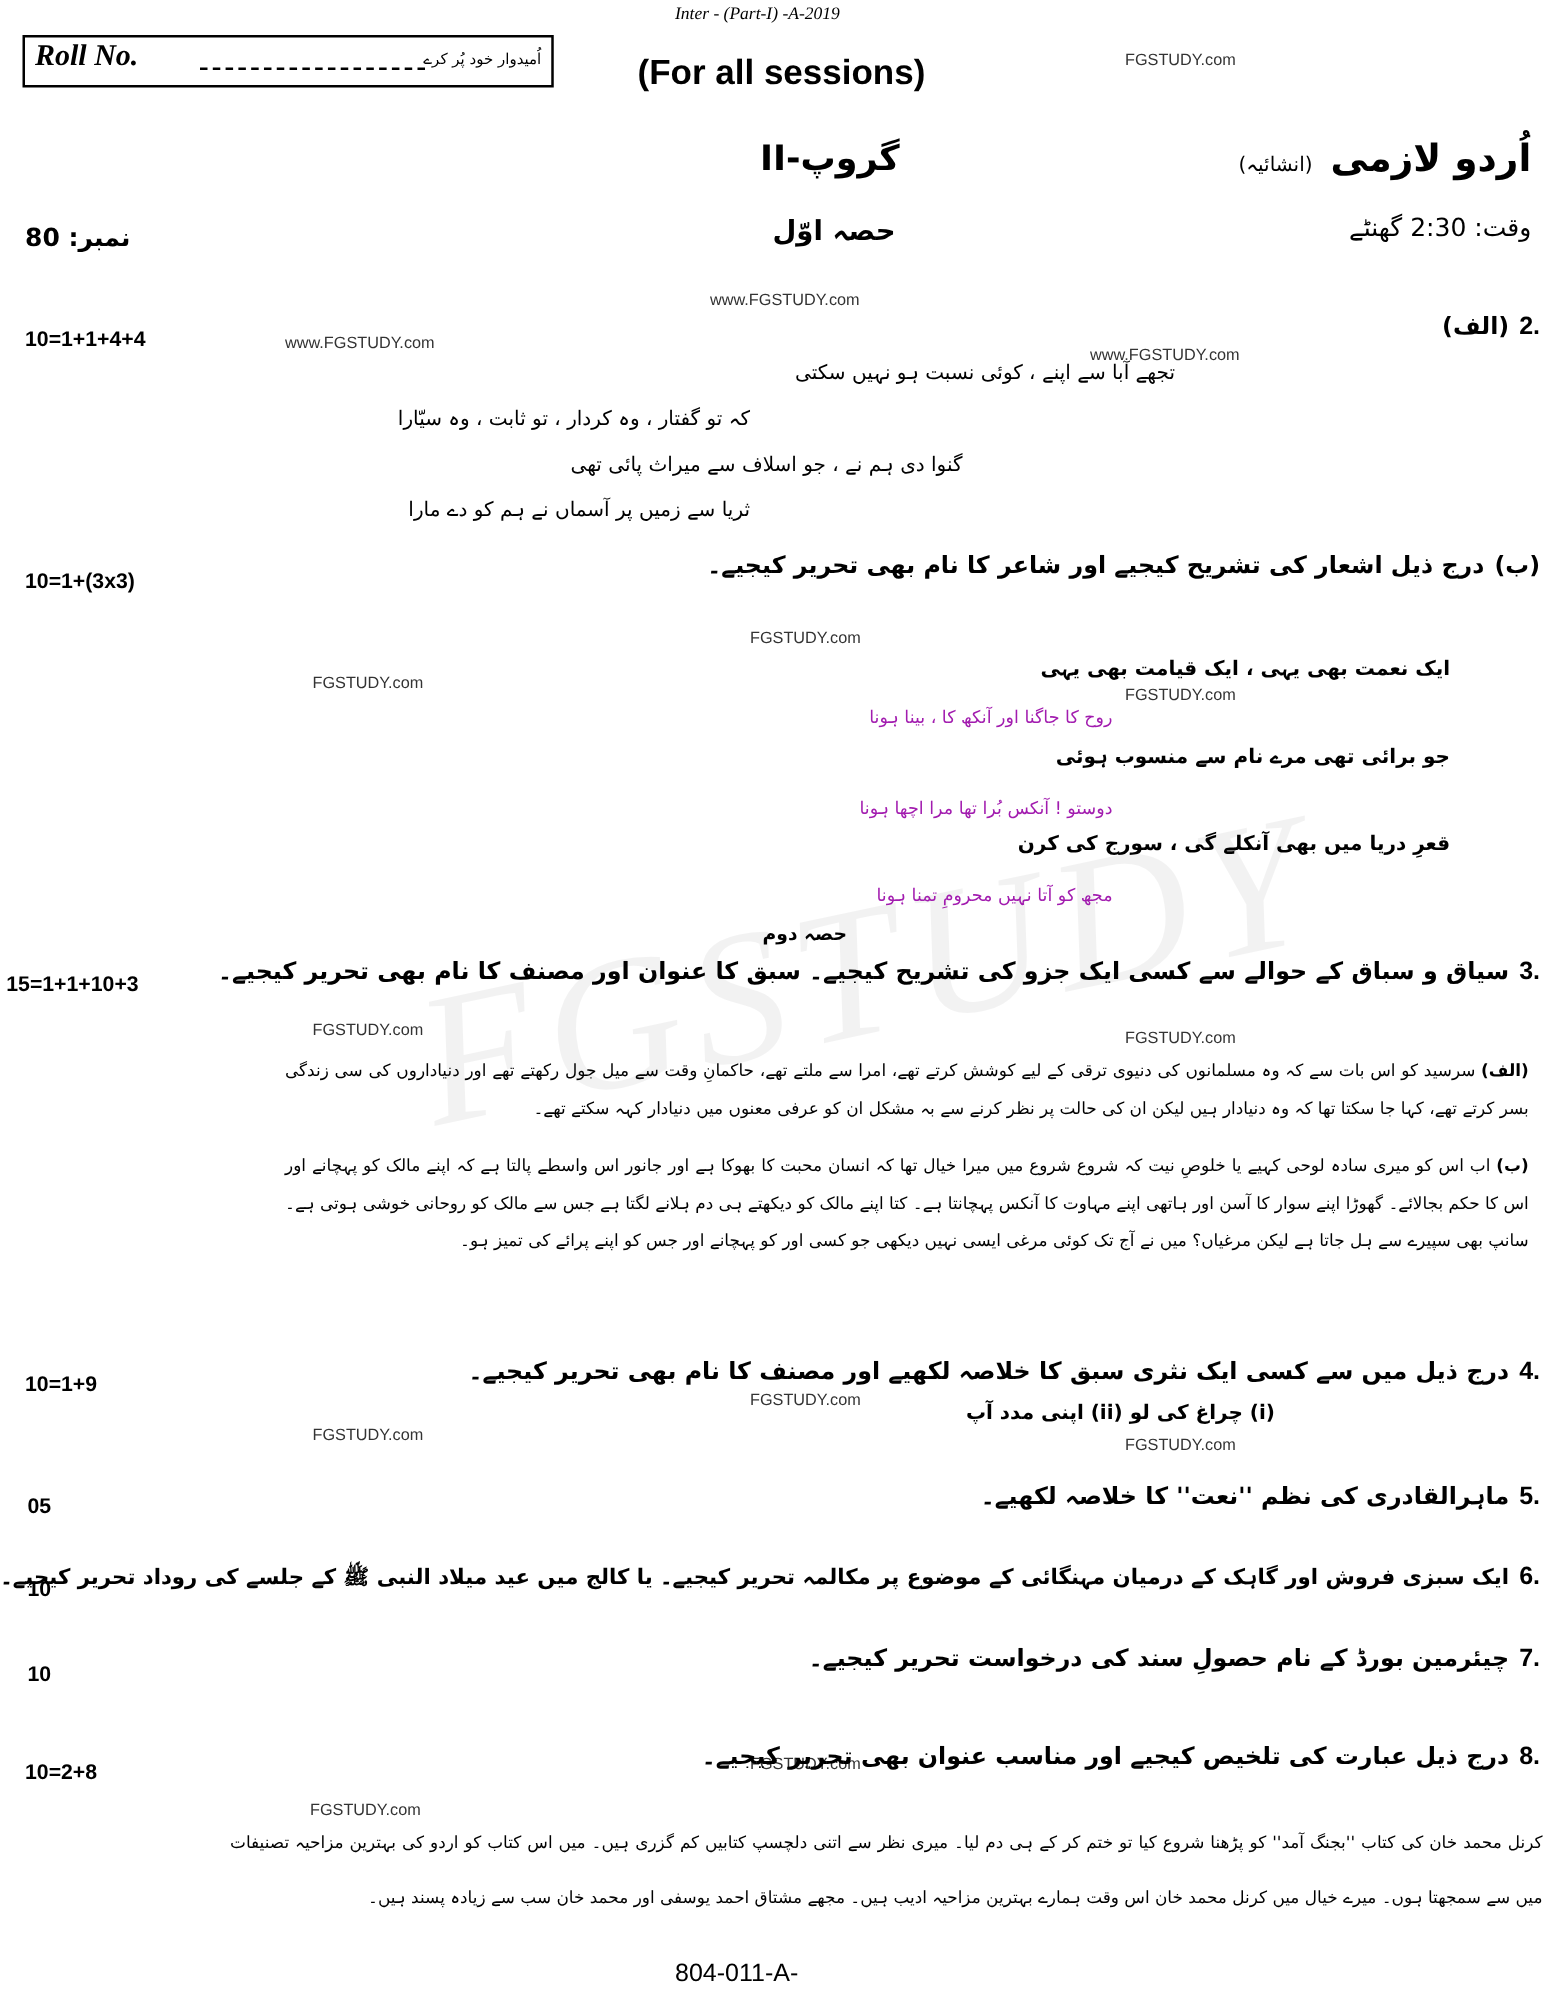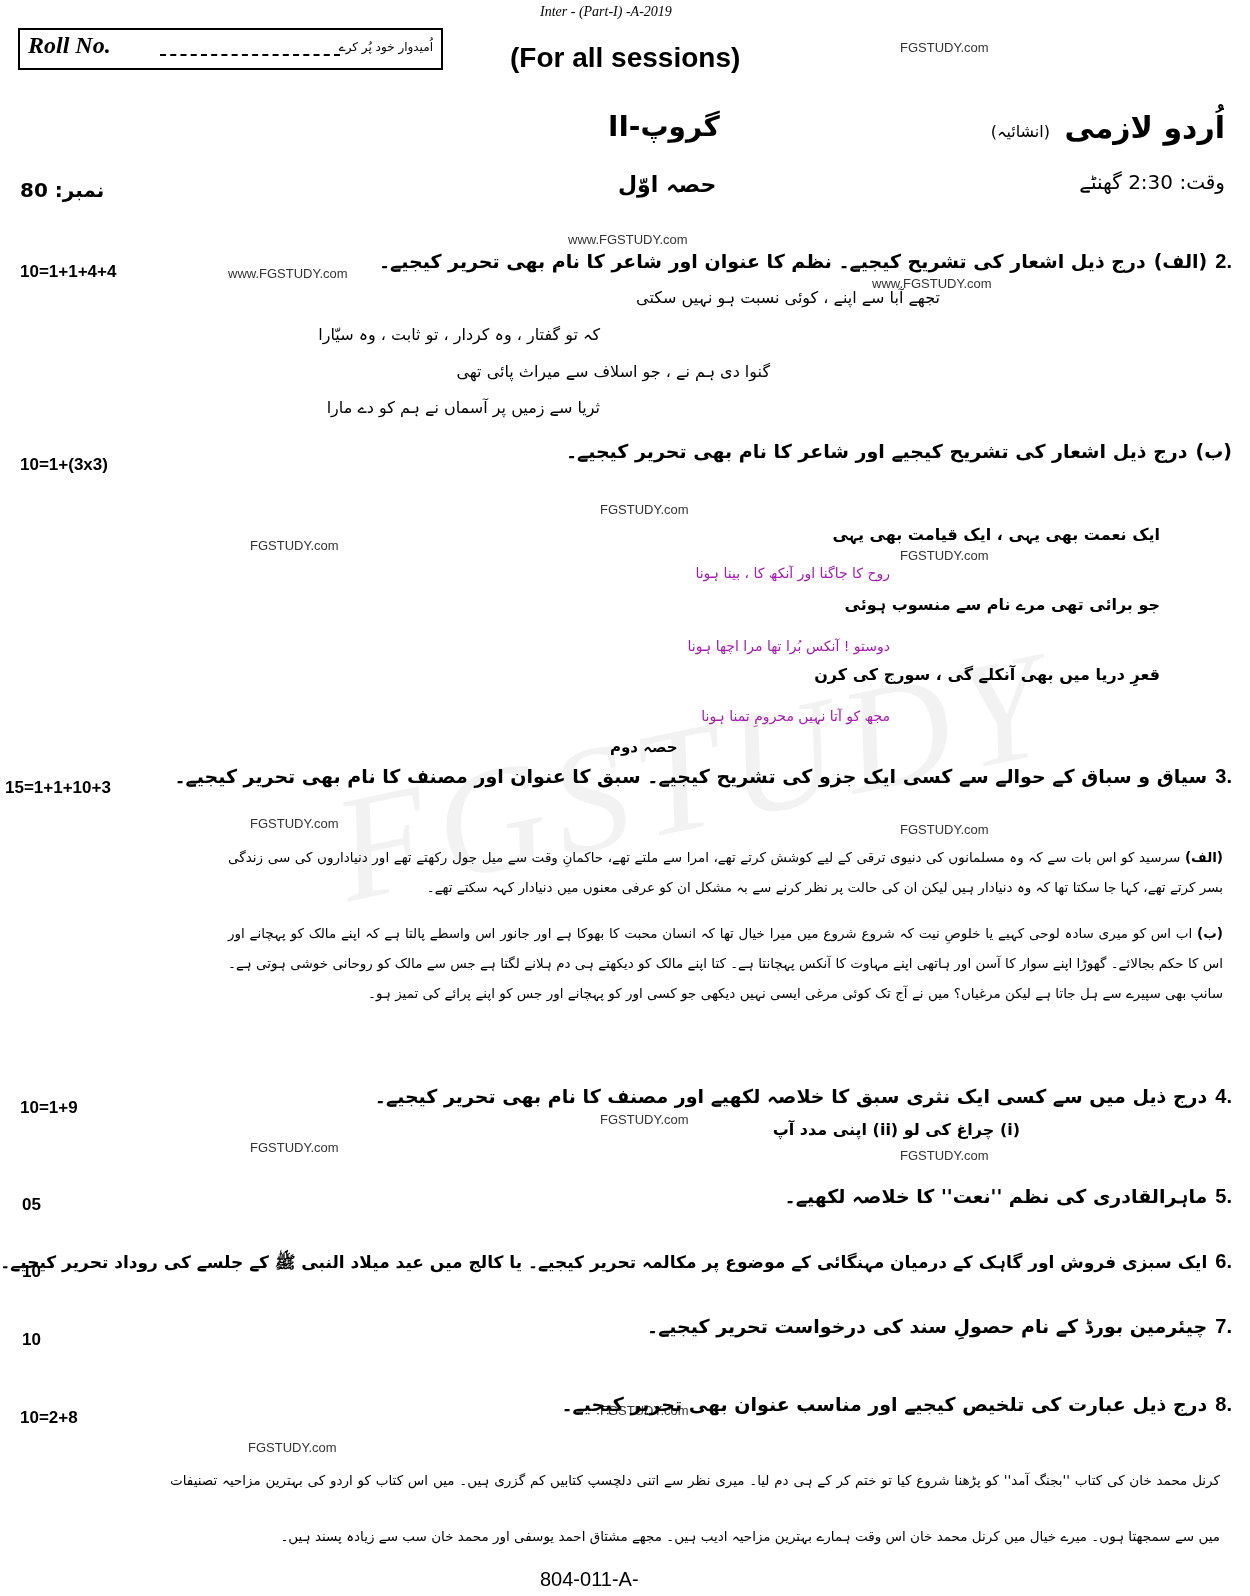--- a/index.html
+++ b/index.html
@@ -62,21 +62,20 @@
 <div class="abs urdu" id="time">وقت: 2:30 گھنٹے</div>
 <div class="abs urdu" id="part1">حصہ اوّل</div>
 <div class="abs urdu" id="total-marks">نمبر: 80</div>
 
 <div class="abs wm" style="left:568px; top:232px;">www.FGSTUDY.com</div>
 <div class="abs marks" style="left:20px; top:262px;">10=1+1+4+4</div>
 <div class="abs wm" style="left:228px; top:266px;">www.FGSTUDY.com</div>
 <div class="abs q-line" style="top:250px;">
   <span class="qnum">2.</span>
   <span class="q-text">(الف)</span>
-  <span class="q-text">درج ذیل اشعار کی تشریح کیجیے۔ نظم کا عنوان اور شاعر کا نام بھی تحریر کیجیے۔</span>
 </div>
 <div class="abs wm" style="left:872px; top:276px;">www.FGSTUDY.com</div>
 <div class="abs verse" style="right:310px; top:288px;">تجھے آبا سے اپنے ، کوئی نسبت ہو نہیں سکتی</div>
 
 <div class="abs verse" style="right:650px; top:325px;">کہ تو گفتار ، وہ کردار ، تو ثابت ، وہ سیّارا</div>
 <div class="abs verse" style="right:480px; top:362px;">گنوا دی ہم نے ، جو اسلاف سے میراث پائی تھی</div>
 <div class="abs verse" style="right:650px; top:398px;">ثریا سے زمیں پر آسماں نے ہم کو دے مارا</div>
 
 <div class="abs marks" style="left:20px; top:455px;">10=1+(3x3)</div>
 <div class="abs q-line" style="top:440px;">
@@ -139,15 +138,15 @@
   <span class="q-text">چیئرمین بورڈ کے نام حصولِ سند کی درخواست تحریر کیجیے۔</span>
 </div>
 
 <div class="abs marks" style="left:20px; top:1408px;">10=2+8</div>
 <div class="abs wm" style="left:600px; top:1403px;">FGSTUDY.com</div>
 <div class="abs q-line" style="top:1393px;">
   <span class="qnum">8.</span>
   <span class="q-text">درج ذیل عبارت کی تلخیص کیجیے اور مناسب عنوان بھی تحریر کیجیے۔</span>
 </div>
 <div class="abs wm" style="left:248px; top:1440px;">FGSTUDY.com</div>
-<div class="abs para" style="left:170px; top:1452px; width:1050px; line-height:56px;">کرنل محمد خان کی کتاب ''بجنگ آمد'' کو پڑھنا شروع کیا تو ختم کر کے ہی دم لیا۔ میری نظر سے اتنی دلچسپ کتابیں کم گزری ہیں۔ میں اس کتاب کو اردو کی بہترین مزاحیہ تصنیفات میں سے سمجھتا ہوں۔ میرے خیال میں کرنل محمد خان اس وقت ہمارے بہترین مزاحیہ ادیب ہیں۔ مجھے مشتاق احمد یوسفی اور محمد خان سب سے زیادہ پسند ہیں۔</div>
+<div class="abs para" style="left:184px; top:1452px; width:1050px; line-height:44px;">کرنل محمد خان کی کتاب ''بجنگ آمد'' کو پڑھنا شروع کیا تو ختم کر کے ہی دم لیا۔ میری نظر سے اتنی دلچسپ کتابیں کم گزری ہیں۔ میں اس کتاب کو اردو کی بہترین مزاحیہ تصنیفات میں سے سمجھتا ہوں۔ میرے خیال میں کرنل محمد خان اس وقت ہمارے بہترین مزاحیہ ادیب ہیں۔ مجھے مشتاق احمد یوسفی اور محمد خان سب سے زیادہ پسند ہیں۔</div>
 
 <div class="abs" id="footer-code">804-011-A-</div>
 
 </body></html>

